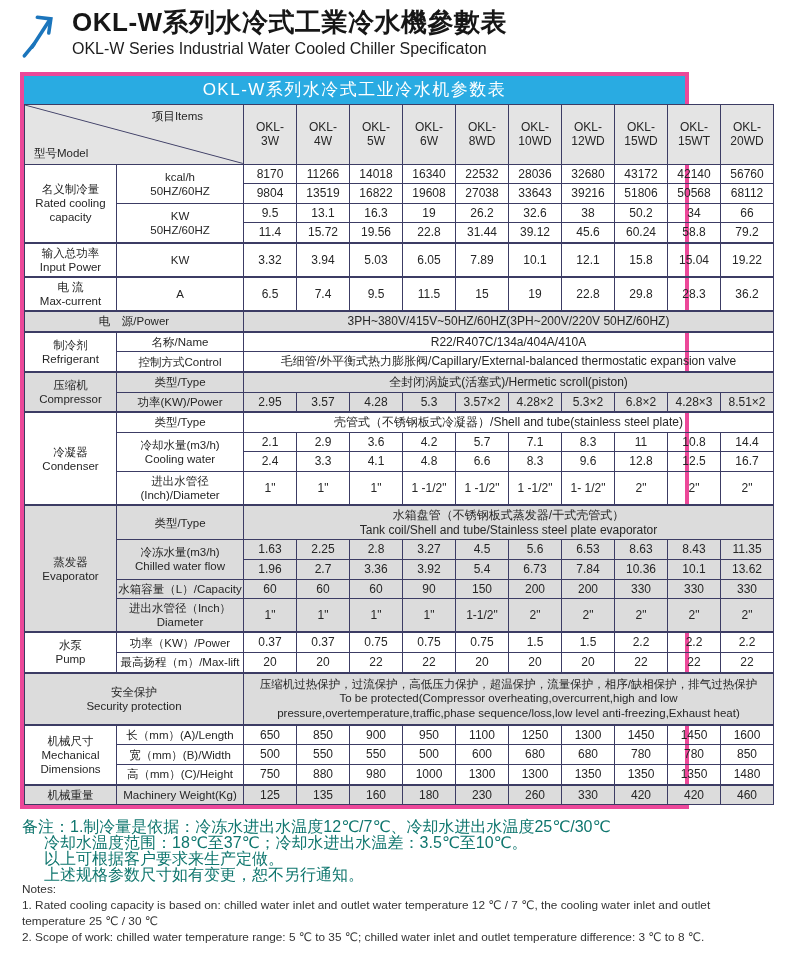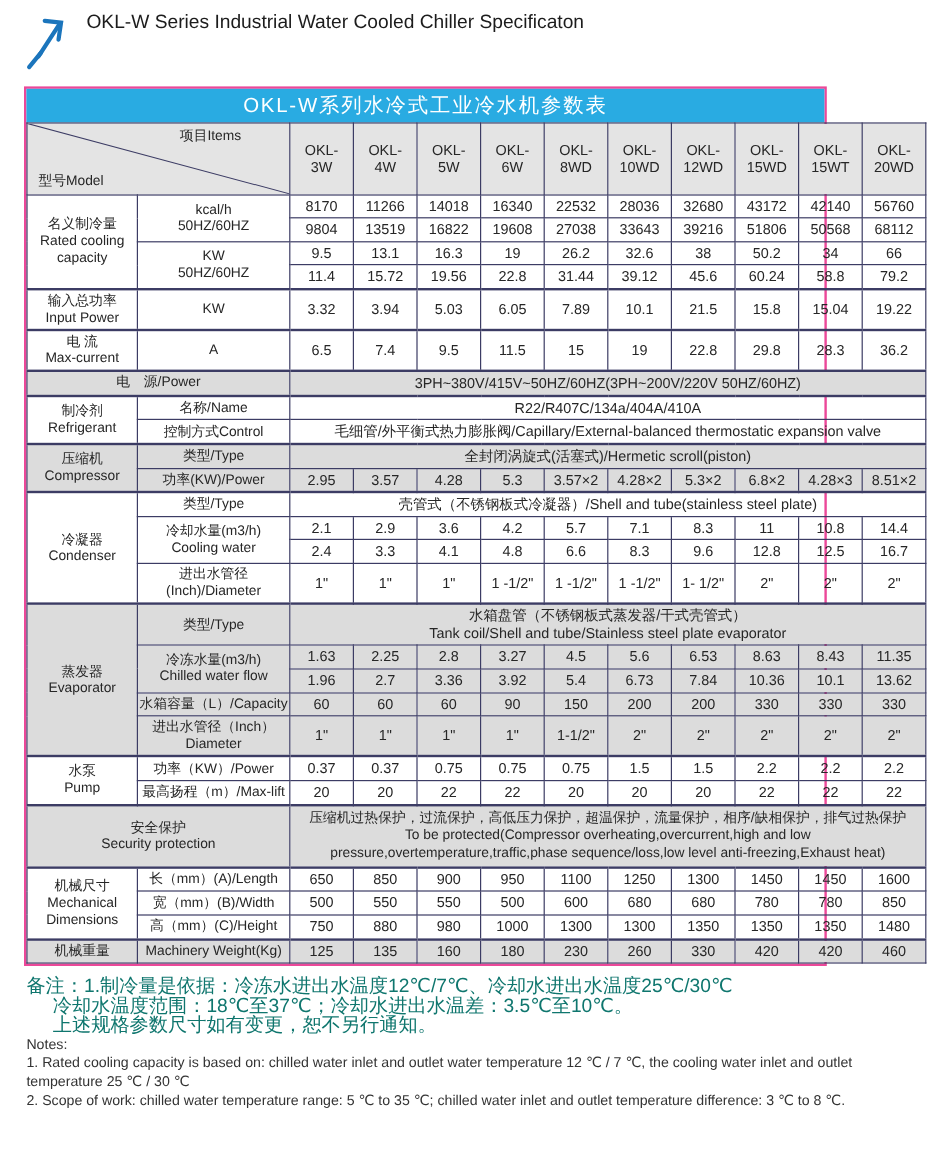--- a/index.html
+++ b/index.html
@@ -12,21 +12,21 @@
     font-family:"Liberation Sans","DejaVu Sans",sans-serif;color:var(--text-dark);
   }
   
   .hdr{display:flex;align-items:flex-start;padding:7px 0 0 20px;}
   .logo{width:44px;height:50px;flex:0 0 44px;margin-top:2px;}
   .logo path{stroke:var(--logo-blue);stroke-width:3.4;fill:none;stroke-linecap:round;stroke-linejoin:miter;}
   .titles{margin-left:8px;}
   .t-zh{margin:0;font-size:26px;line-height:30px;font-weight:600;color:#161616;letter-spacing:.5px;}
   .t-en{font-size:16px;line-height:20px;margin-top:2px;color:#1c1c1c;}
   
-  .specwrap{width:669px;margin:13px 0 0 20px;border:2px solid #ec4899;}
+  .specwrap{width:669px;margin:13px 0 0 20px;border:4px solid #ec4899;}
   .spec-title{
     background:var(--accent-cyan);color:#fff;text-align:center;
     font-size:17px;line-height:17px;padding:5px 0 6px;letter-spacing:1.5px;
   }
   table{border-collapse:collapse;width:100%;table-layout:fixed;}
   th,td{
     border:1px solid var(--border-dark);text-align:center;vertical-align:middle;
     padding:2px 1px;font-size:11.5px;line-height:1.22;white-space:pre-line;
     overflow:hidden;font-weight:400;color:#262626;
   }
@@ -55,20 +55,21 @@
 
 <div>
 
   <header class="hdr">
     <svg class="logo" viewBox="0 0 40 48" aria-hidden="true">
       <path d="M3 45 L12.5 33.5"></path>
       <path d="M10.5 36.5 L27 11"></path>
       <path d="M15.5 8 L28.5 9.5 L26.5 23"></path>
     </svg>
     <div class="titles">
+      <h1 class="t-zh">OKL-W系列水冷式工業冷水機參數表</h1>
       <div class="t-en">OKL-W Series Industrial Water Cooled Chiller Specificaton</div>
     </div>
   </header>
 
   <section class="specwrap">
     <div class="spec-title">OKL-W系列水冷式工业冷水机参数表</div>
     <table>
       <colgroup>
         <col style="width:92px">
           <col style="width:127px">
@@ -173,21 +174,21 @@
           <tr class="sec">
             <td class="lab">输入总功率
 Input Power</td>
             <td class="item">KW</td>
             <td class="val">3.32</td>
             <td class="val">3.94</td>
             <td class="val">5.03</td>
             <td class="val">6.05</td>
             <td class="val">7.89</td>
             <td class="val">10.1</td>
-            <td class="val">21.5</td>
+            <td class="val">12.1</td>
             <td class="val">15.8</td>
             <td class="val">15.04</td>
             <td class="val">19.22</td>
           </tr>
           <tr class="sec">
             <td class="lab">电 流
 Max-current</td>
             <td class="item">A</td>
             <td class="val">6.5</td>
             <td class="val">7.4</td>
@@ -430,20 +431,21 @@
             <td class="val">420</td>
             <td class="val">460</td>
           </tr>
         </tbody>
     </table>
   </section>
 
   <section class="notes">
     <div class="nz">备注：1.制冷量是依据：冷冻水进出水温度12℃/7℃、冷却水进出水温度25℃/30℃</div>
     <div class="nz i1">冷却水温度范围：18℃至37℃；冷却水进出水温差：3.5℃至10℃。</div>
+    <div class="nz i1">以上可根据客户要求来生产定做。</div>
     <div class="nz i1">上述规格参数尺寸如有变更，恕不另行通知。</div>
     <div class="ne">Notes:</div>
     <div class="ne">1. Rated cooling capacity is based on: chilled water inlet and outlet water temperature 12 ℃ / 7 ℃, the cooling water inlet and outlet</div>
     <div class="ne">temperature 25 ℃ / 30 ℃</div>
     <div class="ne">2. Scope of work: chilled water temperature range: 5 ℃ to 35 ℃; chilled water inlet and outlet temperature difference: 3 ℃ to 8 ℃.</div>
 
   </section>
 
 </div>
 

